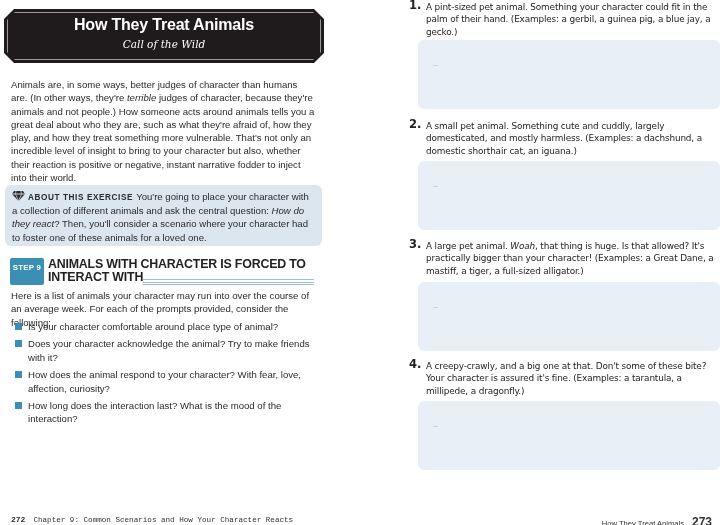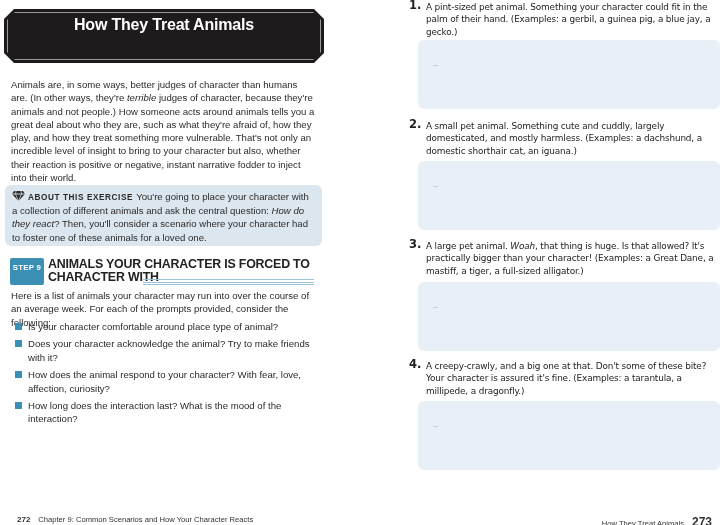--- a/index.html
+++ b/index.html
@@ -62,21 +62,21 @@
 
   .step-intro { position: absolute; left: 11px; top: 289px; width: 305px; }
 
   .bullets { position: absolute; left: 13px; top: 320px; width: 300px; list-style: none; }
   .bullets li { position: relative; padding-left: 15px; margin-bottom: 4.2px; }
   .bullet-square {
     position: absolute; left: 2px; top: 3px; width: 7px; height: 7px; background: #3c8fb4;
   }
 
   .footer-left {
-    position: absolute; left: 17px; top: 515px; font-family: Liberation Sans, sans-serif; font-size: 7.6px; color: #333;
+    position: absolute; left: 11px; top: 515px; font-family: Liberation Mono, monospace; font-size: 7.6px; color: #333;
   }
   .footer-left .pg { font-weight: bold; margin-right: 8px; font-size: 8px; }
   .footer-right {
     position: absolute; right: 8px; top: 515px; font-family: "Liberation Sans", sans-serif; font-size: 7.6px; color: #333;
   }
   .footer-right .pg { font-weight: bold; margin-left: 8px; font-size: 12px; }
 
   
   .prompt { position: absolute; left: 66px; width: 292px; }
   .prompt-num {
@@ -95,34 +95,35 @@
   }
 </style>
 </head>
 <body>
 
 <div class="page-left">
 
   <div class="banner">
     <div class="banner-inner"></div>
     <div class="banner-title">How They Treat Animals</div>
+    <div class="banner-subtitle">Call of the Wild</div>
   </div>
 
   <p class="intro body-text"><span>Animals are, in some ways, better judges of character than humans are. (In other ways, they're </span><em>terrible</em><span> judges of character, because they're animals and not people.) How someone acts around animals tells you a great deal about who they are, such as what they're afraid of, how they play, and how they treat something more vulnerable. That's not only an incredible level of insight to bring to your character but also, whether their reaction is positive or negative, instant narrative fodder to inject into their world.</span></p>
 
   <div class="exercise-box">
     <p class="body-text"><svg class="gem-icon" viewBox="0 0 13 10">
           <polygon points="2,0 11,0 13,3 6.5,10 0,3" fill="#2a2a2a"></polygon>
           <polyline points="0,3 13,3" stroke="#dbe6ee" stroke-width="0.9" fill="none"></polyline>
           <polyline points="4,0 3.5,3 6.5,10 9.5,3 9,0" stroke="#dbe6ee" stroke-width="0.7" fill="none"></polyline>
         </svg><span class="exercise-label">ABOUT THIS EXERCISE</span><span>You're going to place your character with a collection of different animals and ask the central question: </span><em>How do they react</em><span>? Then, you'll consider a scenario where your character had to foster one of these animals for a loved one.</span></p>
   </div>
 
   <div class="step-badge">STEP 9</div>
-  <div class="step-title">ANIMALS YOUR CHARACTER IS FORCED TO CHARACTER WITH</div>
+  <div class="step-title">ANIMALS WITH CHARACTER IS FORCED TO INTERACT WITH</div>
   <div class="step-rule"></div>
 
   <p class="step-intro body-text">Here is a list of animals your character may run into over the course of an average week. For each of the prompts provided, consider the following:</p>
 
   <ul class="bullets body-text">
     <li><span class="bullet-square"></span><span>Is your character comfortable around place type of animal?</span></li>
     <li><span class="bullet-square"></span><span>Does your character acknowledge the animal? Try to make friends with it?</span></li>
     <li><span class="bullet-square"></span><span>How does the animal respond to your character? With fear, love, affection, curiosity?</span></li>
     <li><span class="bullet-square"></span><span>How long does the interaction last? What is the mood of the interaction?</span></li>
   </ul>

